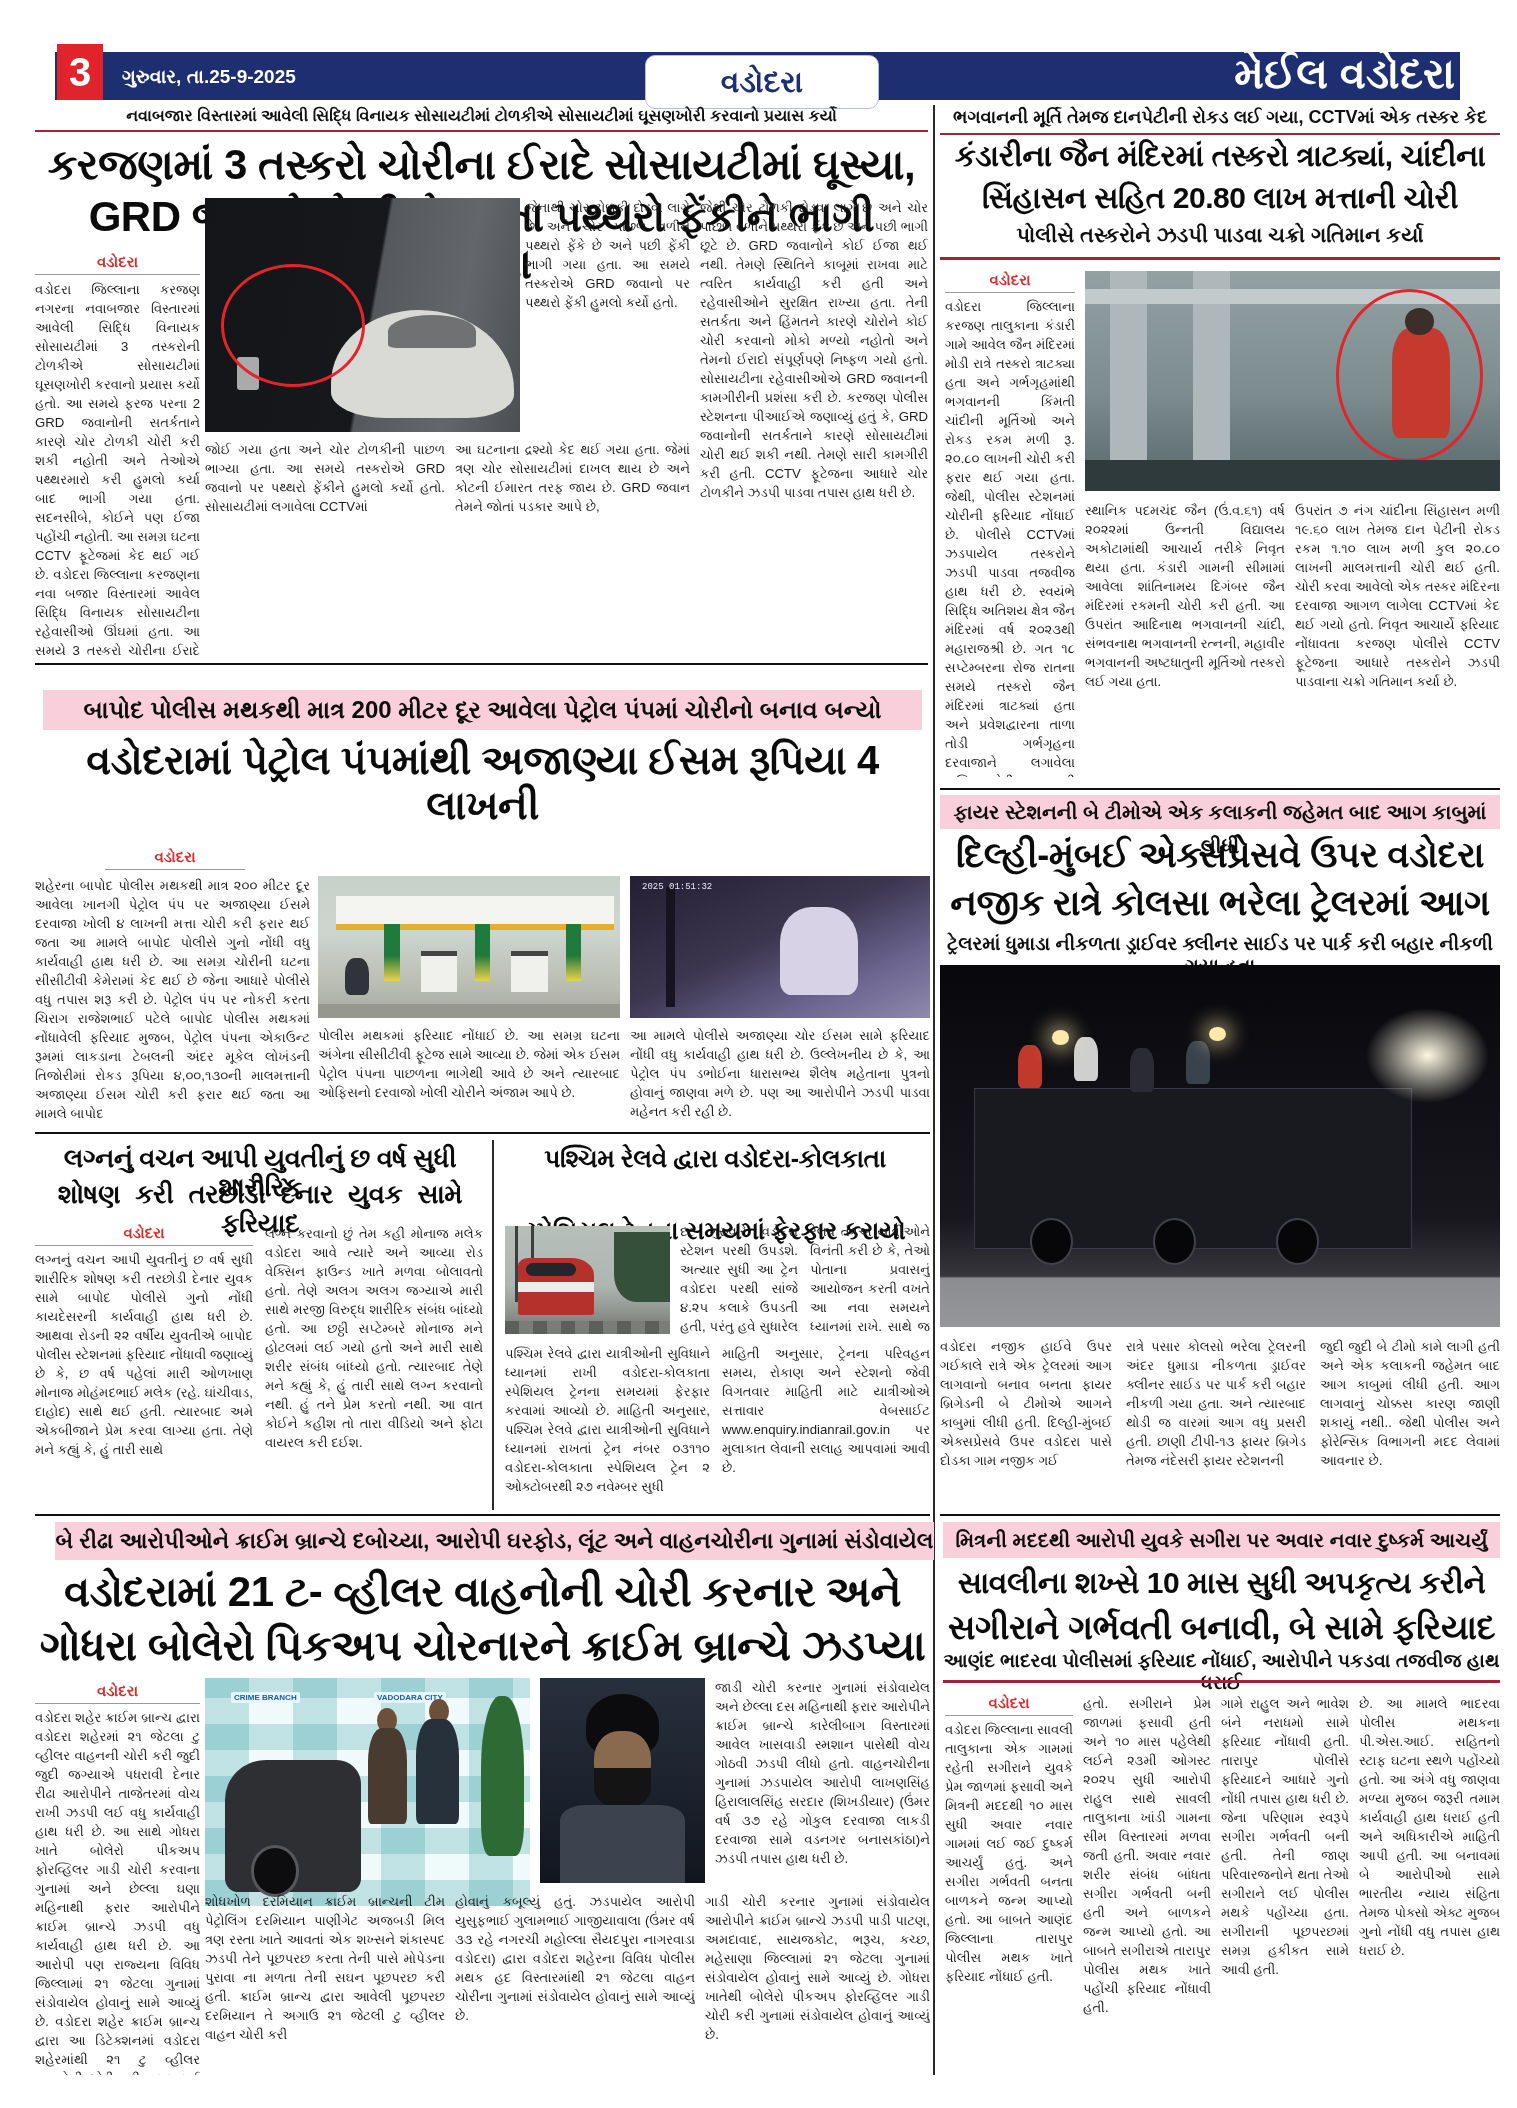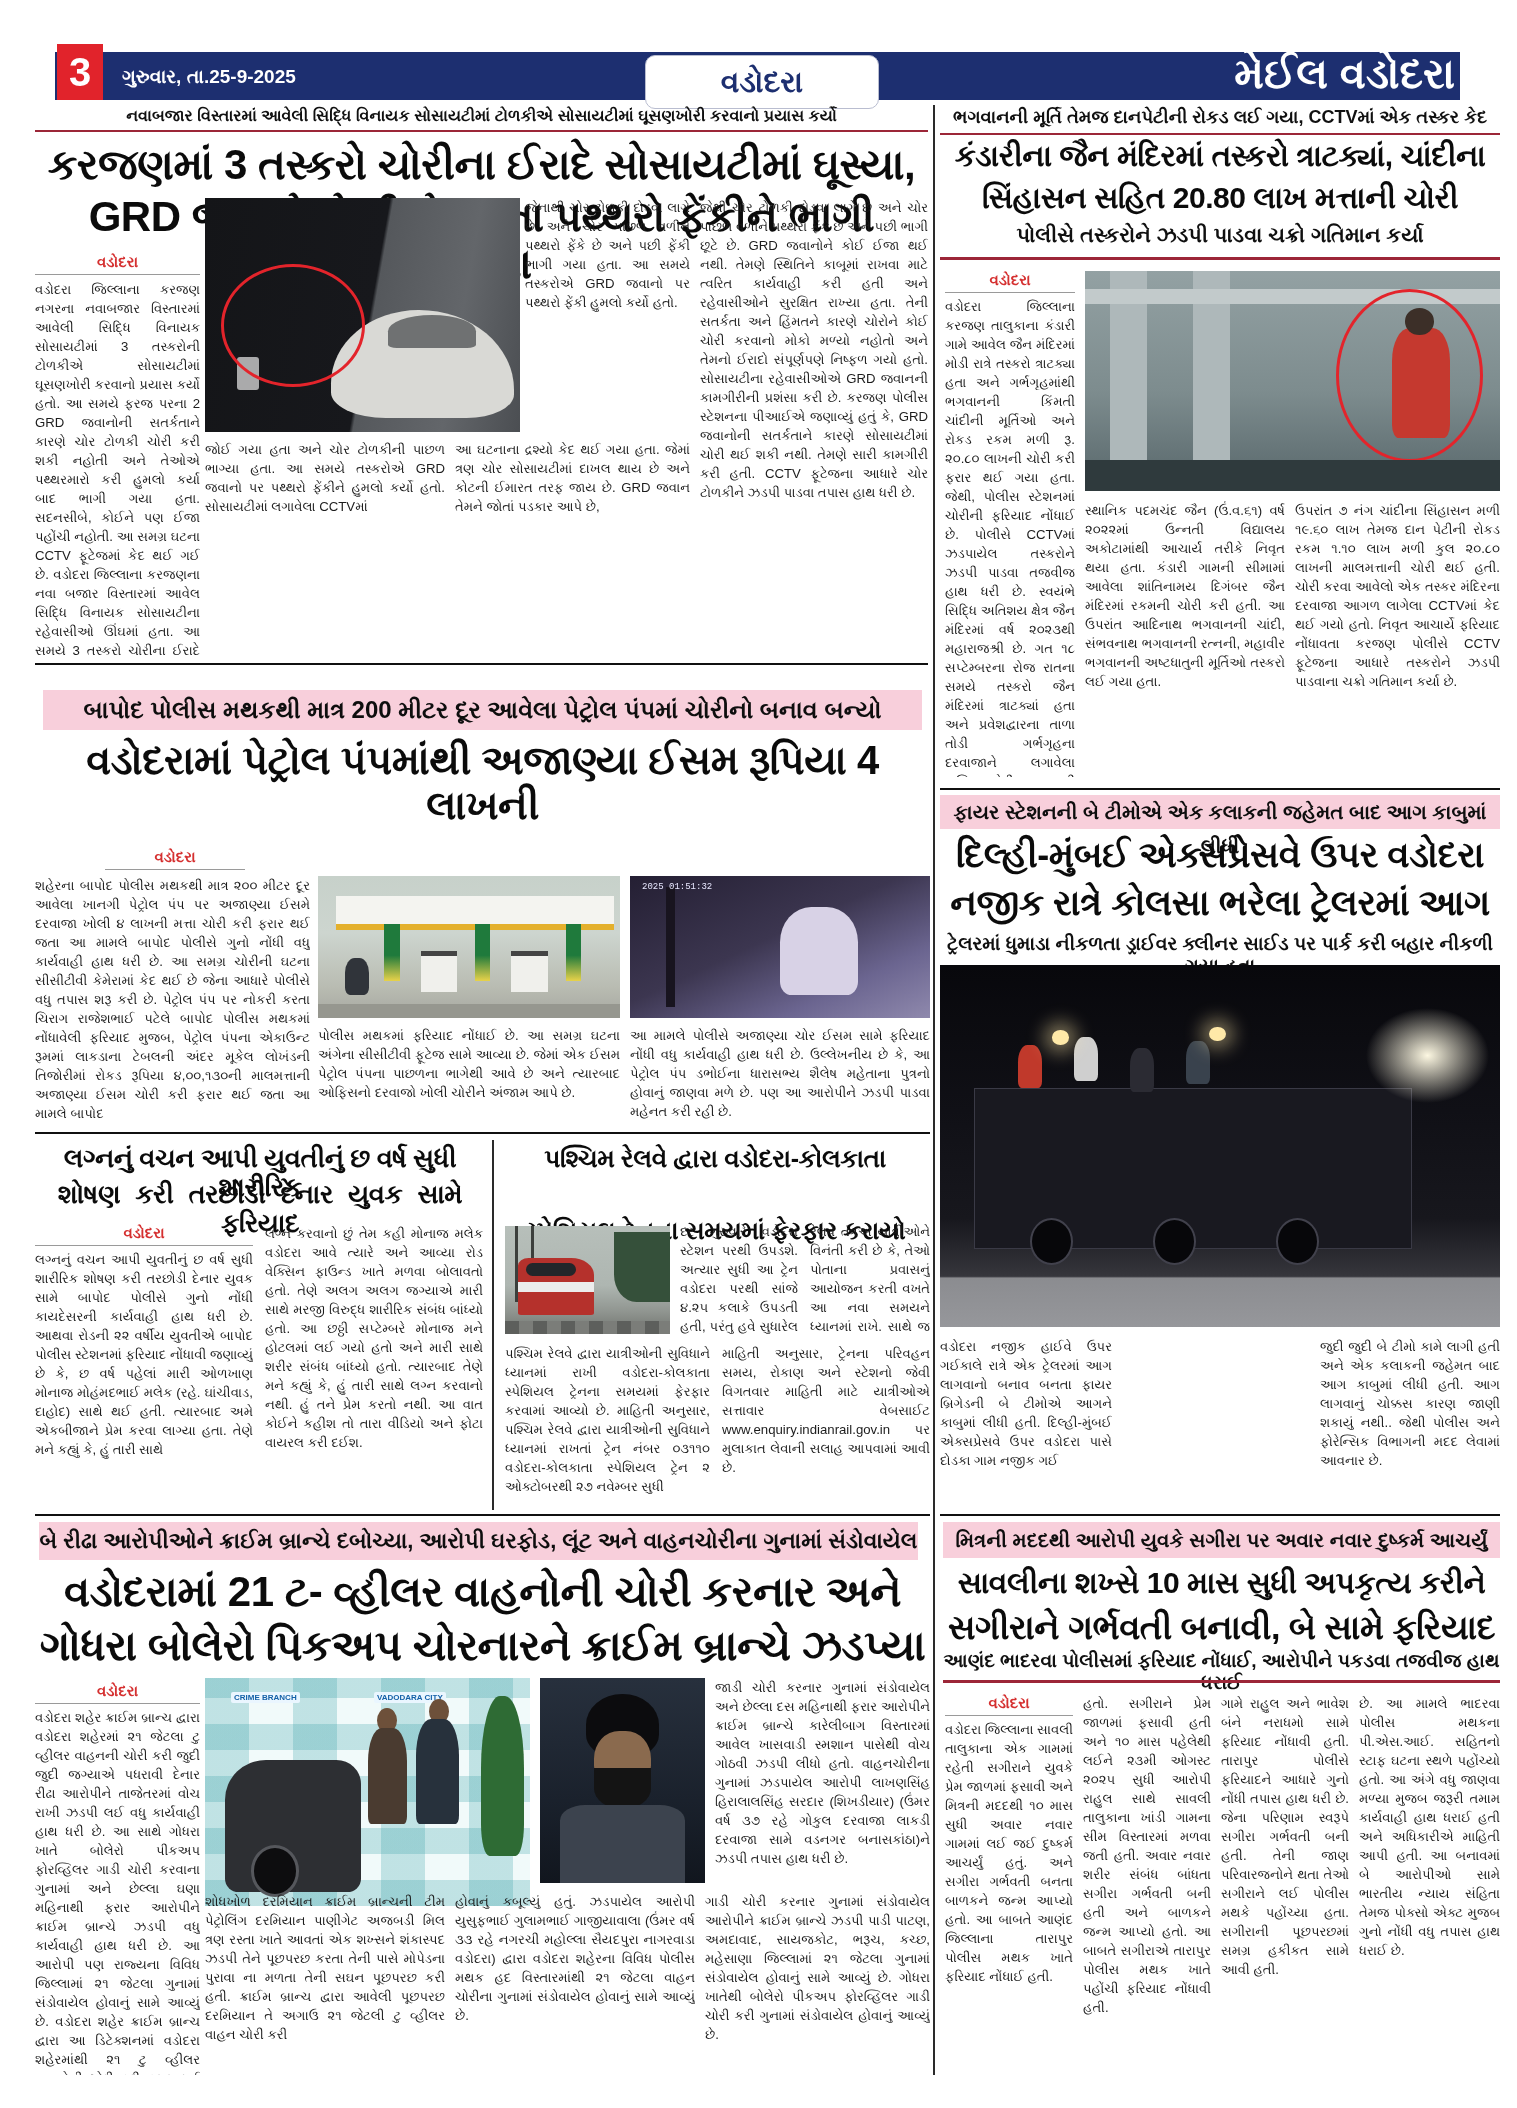--- a/index.html
+++ b/index.html
@@ -179,20 +179,21 @@
       <div class="wheel" style="left:60%;"></div>
       <div class="p" style="left:14%;top:22%;background:#c0392b;"></div>
       <div class="p" style="left:24%;top:20%;background:#cfcfcf;"></div>
       <div class="p" style="left:34%;top:23%;background:#2b2b33;"></div>
       <div class="p" style="left:44%;top:21%;background:#39424d;"></div>
       <div class="lamp" style="left:20%;top:18%;"></div>
       <div class="lamp" style="left:48%;top:17%;"></div>
       <div class="glow"></div>
     </div>
     <div class="abs bodycol" style="left:0;top:542px;width:172px;height:168px;">વડોદરા નજીક હાઈવે ઉપર ગઈકાલે રાત્રે એક ટ્રેલરમાં આગ લાગવાનો બનાવ બનતા ફાયર બ્રિગેડની બે ટીમોએ આગને કાબુમાં લીધી હતી. દિલ્હી-મુંબઈ એક્સપ્રેસવે ઉપર વડોદરા પાસે દોડકા ગામ નજીક ગઈ</div>
+    <div class="abs bodycol" style="left:186px;top:542px;width:180px;height:168px;">રાત્રે પસાર કોલસો ભરેલા ટ્રેલરની અંદર ધુમાડા નીકળતા ડ્રાઈવર ક્લીનર સાઈડ પર પાર્ક કરી બહાર નીકળી ગયા હતા. અને ત્યારબાદ થોડી જ વારમાં આગ વધુ પ્રસરી હતી. છાણી ટીપી-૧૩ ફાયર બ્રિગેડ તેમજ નંદેસરી ફાયર સ્ટેશનની</div>
     <div class="abs bodycol" style="left:380px;top:542px;width:180px;height:168px;">જુદી જુદી બે ટીમો કામે લાગી હતી અને એક કલાકની જહેમત બાદ આગ કાબુમાં લીધી હતી. આગ લાગવાનું ચોક્કસ કારણ જાણી શકાયું નથી.. જેથી પોલીસ અને ફોરેન્સિક વિભાગની મદદ લેવામાં આવનાર છે.</div>
   </div>
 
   <div class="abs" style="left:35px;top:1140px;width:450px;height:372px;">
     <div class="abs hl" style="left:0;top:4px;width:450px;font-size:26px;">લગ્નનું વચન આપી યુવતીનું છ વર્ષ સુધી શારીરિક</div>
     <div class="abs hl" style="left:0;top:42px;width:450px;font-size:26px;font-family:Liberation Mono, monospace;">શોષણ કરી તરછોડી દેનાર યુવક સામે ફરિયાદ</div>
     <div class="abs date" style="left:0;top:84px;width:218px;">વડોદરા</div>
     <div class="abs bodycol" style="left:0;top:110px;width:218px;height:258px;">લગ્નનું વચન આપી યુવતીનું છ વર્ષ સુધી શારીરિક શોષણ કરી તરછોડી દેનાર યુવક સામે બાપોદ પોલીસે ગુનો નોંધી કાયદેસરની કાર્યવાહી હાથ ધરી છે. આથવા રોડની ૨૨ વર્ષીય યુવતીએ બાપોદ પોલીસ સ્ટેશનમાં ફરિયાદ નોંધાવી જણાવ્યું છે કે, છ વર્ષ પહેલાં મારી ઓળખાણ મોનાજ મોહંમદભાઈ મલેક (રહે. ઘાંચીવાડ, દાહોદ) સાથે થઈ હતી. ત્યારબાદ અમે એકબીજાને પ્રેમ કરવા લાગ્યા હતા. તેણે મને કહ્યું કે, હું તારી સાથે</div>
     <div class="abs bodycol" style="left:230px;top:84px;width:218px;height:284px;">લગ્ન કરવાનો છું તેમ કહી મોનાજ મલેક વડોદરા આવે ત્યારે અને આવ્યા રોડ વેક્સિન ફાઉન્ડ ખાતે મળવા બોલાવતો હતો. તેણે અલગ અલગ જગ્યાએ મારી સાથે મરજી વિરુદ્ધ શારીરિક સંબંધ બાંધ્યો હતો. આ છઠ્ઠી સપ્ટેમ્બરે મોનાજ મને હોટલમાં લઈ ગયો હતો અને મારી સાથે શરીર સંબંધ બાંધ્યો હતો. ત્યારબાદ તેણે મને કહ્યું કે, હું તારી સાથે લગ્ન કરવાનો નથી. હું તને પ્રેમ કરતો નથી. આ વાત કોઈને કહીશ તો તારા વીડિયો અને ફોટા વાયરલ કરી દઈશ.</div>
   </div>
@@ -209,21 +210,21 @@
       <div class="band"></div>
       <div class="track"></div>
     </div>
     <div class="abs bodycol" style="left:180px;top:82px;width:118px;height:116px;">દર ગુરુવારે વડોદરા સ્ટેશન પરથી ઉપડશે. અત્યાર સુધી આ ટ્રેન વડોદરા પરથી સાંજે ૪.૨૫ કલાકે ઉપડતી હતી, પરંતુ હવે સુધારેલ સમય મુજબ તે સાંજે ૪.૨૧ કલાકે પ્રસ્થાન કરશે.</div>
     <div class="abs bodycol" style="left:310px;top:82px;width:120px;height:116px;">રેલવે તંત્રએ યાત્રીઓને વિનંતી કરી છે કે, તેઓ પોતાના પ્રવાસનું આયોજન કરતી વખતે આ નવા સમયને ધ્યાનમાં રાખે. સાથે જ વિગતવાર માહિતી માટે યાત્રીઓએ સત્તાવાર વેબસાઈટ જોવી.</div>
     <div class="abs bodycol" style="left:5px;top:204px;width:205px;height:164px;">પશ્ચિમ રેલવે દ્વારા યાત્રીઓની સુવિધાને ધ્યાનમાં રાખી વડોદરા-કોલકાતા સ્પેશિયલ ટ્રેનના સમયમાં ફેરફાર કરવામાં આવ્યો છે. માહિતી અનુસાર, પશ્ચિમ રેલવે દ્વારા યાત્રીઓની સુવિધાને ધ્યાનમાં રાખતાં ટ્રેન નંબર ૦૩૧૧૦ વડોદરા-કોલકાતા સ્પેશિયલ ટ્રેન ૨ ઓક્ટોબરથી ૨૭ નવેમ્બર સુધી</div>
     <div class="abs bodycol" style="left:222px;top:204px;width:208px;height:164px;">માહિતી અનુસાર, ટ્રેનના પરિવહન સમય, રોકાણ અને સ્ટેશનો જેવી વિગતવાર માહિતી માટે યાત્રીઓએ સત્તાવાર વેબસાઈટ www.enquiry.indianrail.gov.in પર મુલાકાત લેવાની સલાહ આપવામાં આવી છે.</div>
   </div>
 
   <div class="abs" style="left:35px;top:1520px;width:895px;height:555px;">
-    <div class="abs pink" style="left:4px;top:2px;width:879px;height:38px;line-height:38px;font-size:22px;">બે રીઢા આરોપીઓને ક્રાઈમ બ્રાન્ચે દબોચ્યા, આરોપી ઘરફોડ, લૂંટ અને વાહનચોરીના ગુનામાં સંડોવાયેલ</div>
+    <div class="abs pink" style="left:20px;top:2px;width:879px;height:38px;line-height:38px;font-size:22px;">બે રીઢા આરોપીઓને ક્રાઈમ બ્રાન્ચે દબોચ્યા, આરોપી ઘરફોડ, લૂંટ અને વાહનચોરીના ગુનામાં સંડોવાયેલ</div>
     <div class="abs hl" style="left:0;top:48px;width:895px;font-size:42px;">વડોદરામાં 21 ટ- વ્હીલર વાહનોની ચોરી કરનાર અને</div>
     <div class="abs hl" style="left:0;top:102px;width:895px;font-size:42px;">ગોધરા બોલેરો પિકઅપ ચોરનારને ક્રાઈમ બ્રાન્ચે ઝડપ્યા</div>
     <div class="abs date" style="left:0;top:162px;width:165px;">વડોદરા</div>
     <div class="abs bodycol" style="left:0;top:188px;width:165px;height:367px;">વડોદરા શહેર ક્રાઈમ બ્રાન્ચ દ્વારા વડોદરા શહેરમાં ૨૧ જેટલા ટુ વ્હીલર વાહનની ચોરી કરી જુદી જુદી જગ્યાએ પધરાવી દેનાર રીઢા આરોપીને તાજેતરમાં વોચ રાખી ઝડપી લઈ વધુ કાર્યવાહી હાથ ધરી છે. આ સાથે ગોધરા ખાતે બોલેરો પીકઅપ ફોરવ્હિલર ગાડી ચોરી કરવાના ગુનામાં અને છેલ્લા ઘણા મહિનાથી ફરાર આરોપીને ક્રાઈમ બ્રાન્ચે ઝડપી વધુ કાર્યવાહી હાથ ધરી છે. આ આરોપી પણ રાજ્યના વિવિધ જિલ્લામાં ૨૧ જેટલા ગુનામાં સંડોવાયેલ હોવાનું સામે આવ્યું છે. વડોદરા શહેર ક્રાઈમ બ્રાન્ચ દ્વારા આ ડિટેક્શનમાં વડોદરા શહેરમાંથી ૨૧ ટુ વ્હીલર વાહનોની ચોરી કરી ફરાર થઈ જનાર આરોપીને ઝડપી કરી ફરાર થઈ જનાર આરોપીને આવ્યાં છે.</div>
     <div class="abs ph ph-crime" style="left:170px;top:158px;width:325px;height:228px;">
       <div class="grid"></div>
       <div class="lbl" style="left:8%;top:6%;">CRIME BRANCH</div>
       <div class="lbl" style="left:52%;top:6%;">VADODARA CITY</div>
       <div class="plant"></div>
       <div class="h1" style="right:25%;top:9%;"></div>

